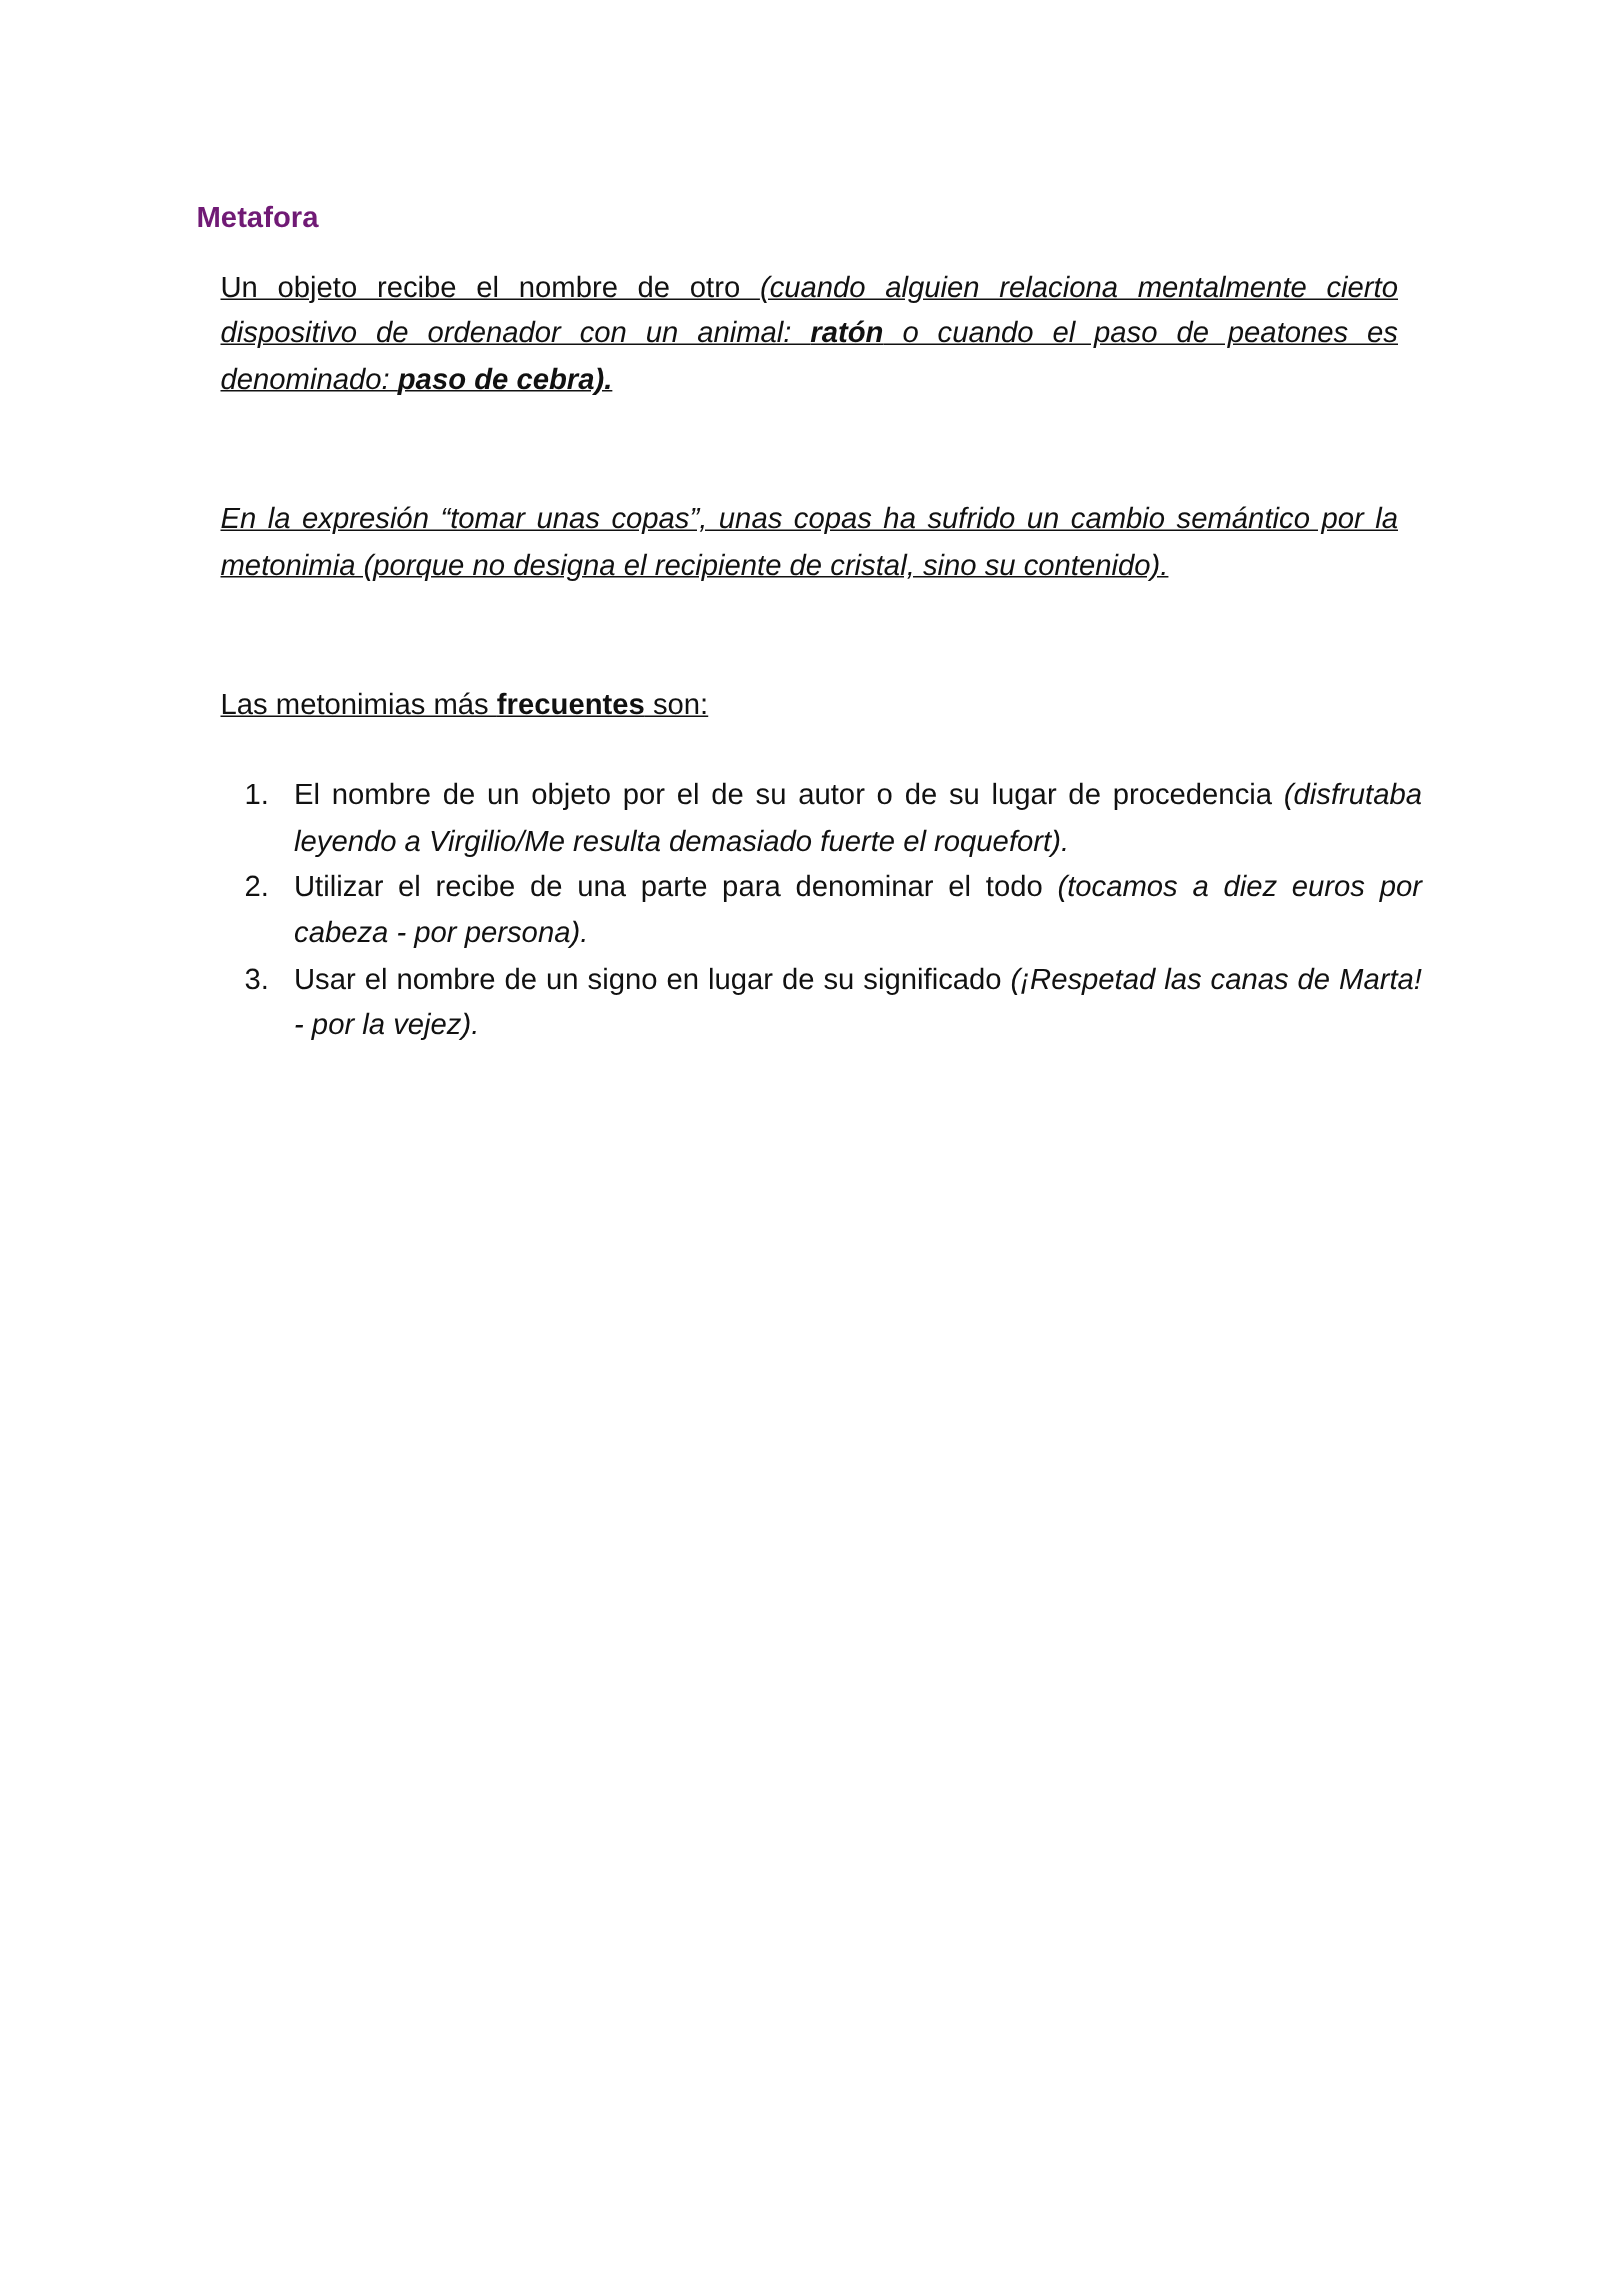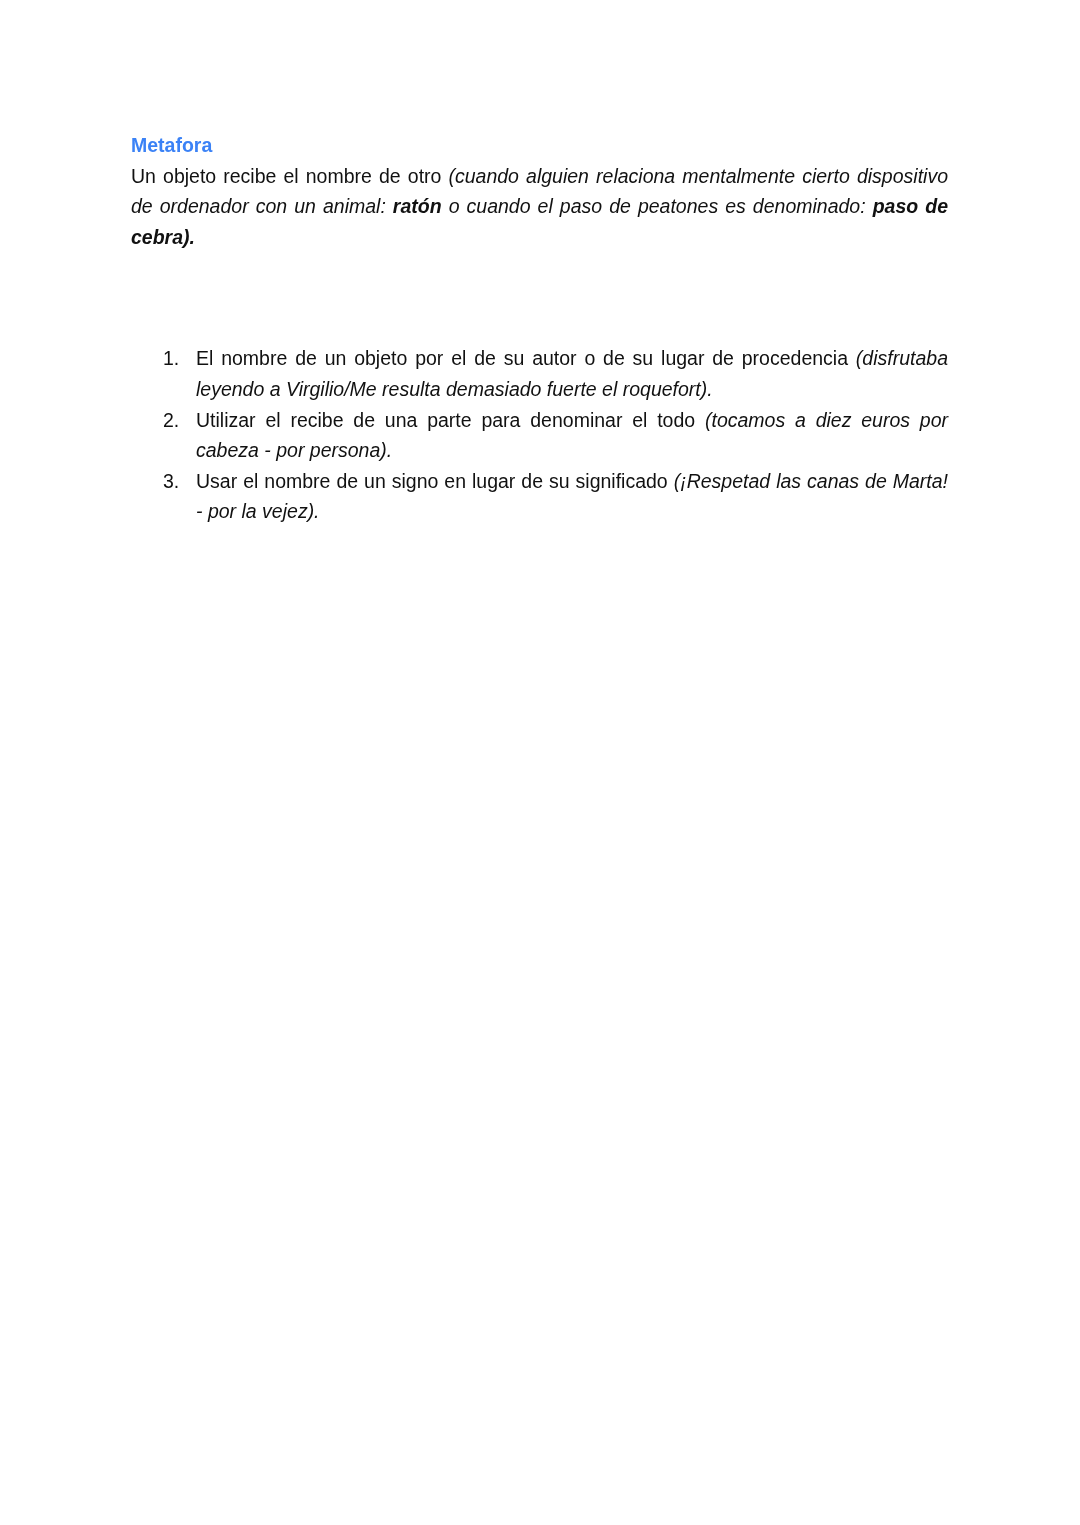--- a/index.html
+++ b/index.html
@@ -17,30 +17,31 @@
     }
     .page {
       position: absolute;
       left: 131px;
       top: 130px;
       width: 817px;
       font-size: 19.5px;
       line-height: 30.6px;
     }
     .heading {
-      color: #3b82f6;
+      color: #701a75;
       font-weight: bold;
       font-size: 19.5px;
       line-height: 30.6px;
       margin: 0;
     }
     .para {
-      margin: 0;
+      margin: 16px;
       text-align: justify;
       text-align-last: left;
+      text-decoration: underline;
     }
     .gap-1 { height: 31px; }
     .gap-2 { height: 30px; }
     em { font-style: italic; }
     strong { font-weight: bold; }
     ol.list {
       margin: 30px 0 0 0;
       padding: 0 0 0 65px;
       list-style: none;
       counter-reset: item;
@@ -63,23 +64,25 @@
 <div class="page">
 
   <section>
     <h2 class="heading">Metafora</h2>
     <p class="para"><span>Un objeto recibe el nombre de otro </span><em><span>(cuando alguien relaciona mentalmente cierto dispositivo de ordenador con un animal: </span><strong>ratón</strong><span> o cuando el paso de peatones es denominado: </span><strong>paso de cebra).</strong></em></p>
   </section>
 
   <div class="gap-1"></div>
 
   <section>
+    <p class="para"><em>En la expresión “tomar unas copas”, unas copas ha sufrido un cambio semántico por la metonimia (porque no designa el recipiente de cristal, sino su contenido).</em></p>
 
     <div class="gap-2"></div>
 
+    <p class="para"><span>Las metonimias más </span><strong>frecuentes</strong><span> son:</span></p>
 
     <ol class="list">
       <li>
         <span class="num">1.</span><span>El nombre de un objeto por el de su autor o de su lugar de procedencia </span><em>(disfrutaba leyendo a Virgilio/Me resulta demasiado fuerte el roquefort).</em>
       </li>
       <li>
         <span class="num">2.</span><span>Utilizar el recibe de una parte para denominar el todo </span><em>(tocamos a diez euros por cabeza - por persona).</em>
       </li>
       <li>
         <span class="num">3.</span><span>Usar el nombre de un signo en lugar de su significado </span><em>(¡Respetad las canas de Marta! - por la vejez).</em>

